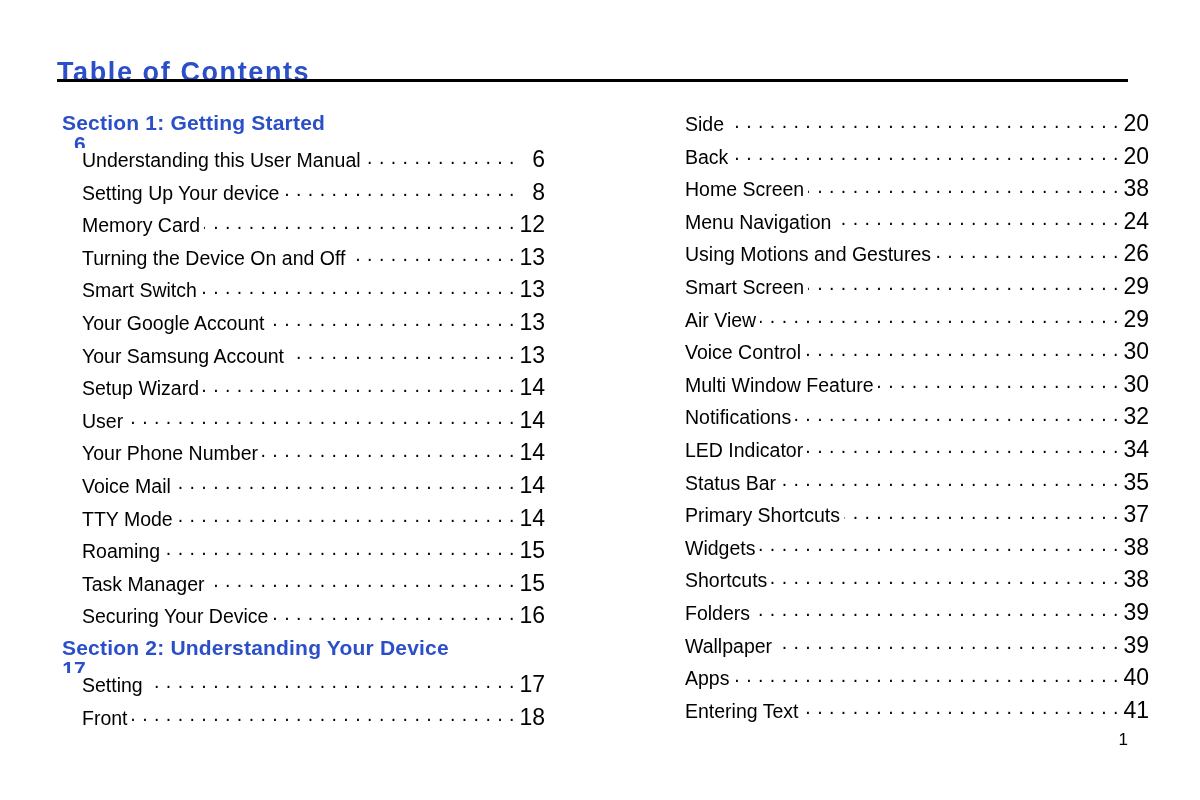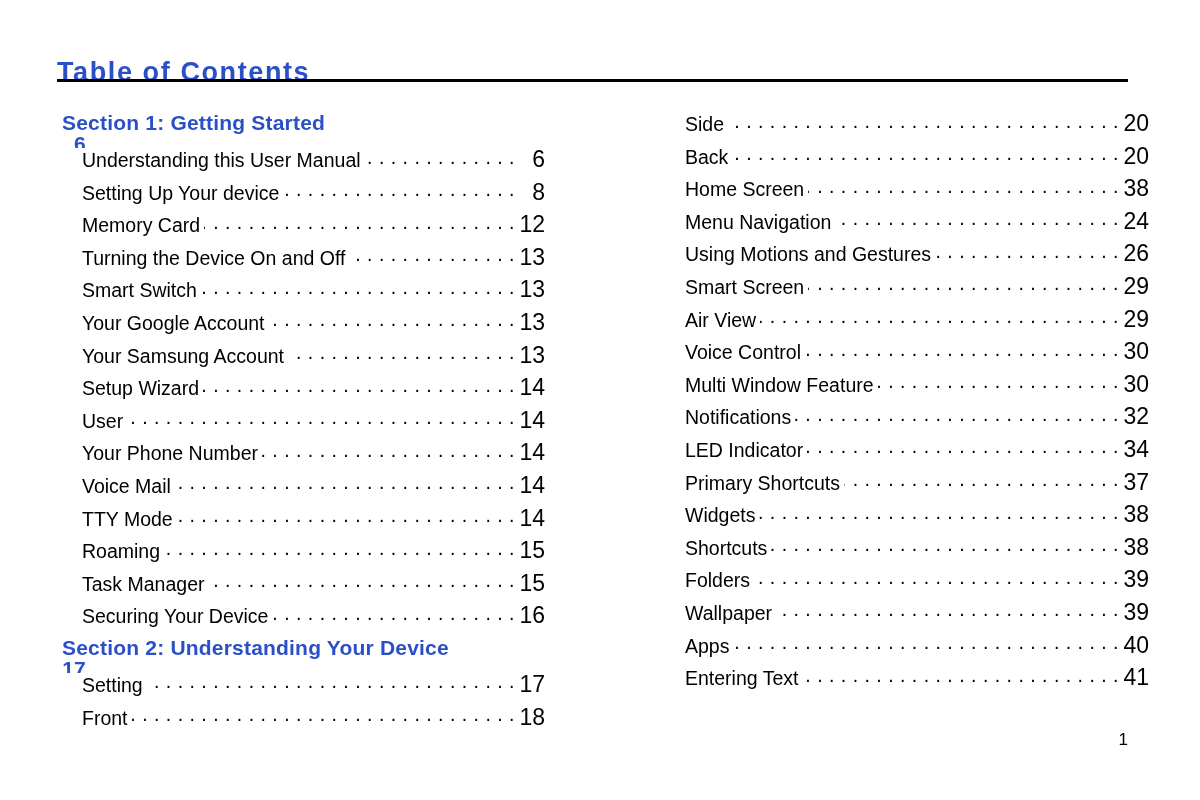--- a/index.html
+++ b/index.html
@@ -288,20 +288,25 @@
         <span class="toc-label">Notifications</span>
         <span class="toc-leader"></span>
         <span class="toc-page">32</span>
       </div>
       <div class="toc-row entry">
         <span class="toc-label">LED Indicator</span>
         <span class="toc-leader"></span>
         <span class="toc-page">34</span>
       </div>
       <div class="toc-row entry">
+        <span class="toc-label">Status Bar</span>
+        <span class="toc-leader"></span>
+        <span class="toc-page">35</span>
+      </div>
+      <div class="toc-row entry">
         <span class="toc-label">Primary Shortcuts</span>
         <span class="toc-leader"></span>
         <span class="toc-page">37</span>
       </div>
       <div class="toc-row entry">
         <span class="toc-label">Widgets</span>
         <span class="toc-leader"></span>
         <span class="toc-page">38</span>
       </div>
       <div class="toc-row entry">

